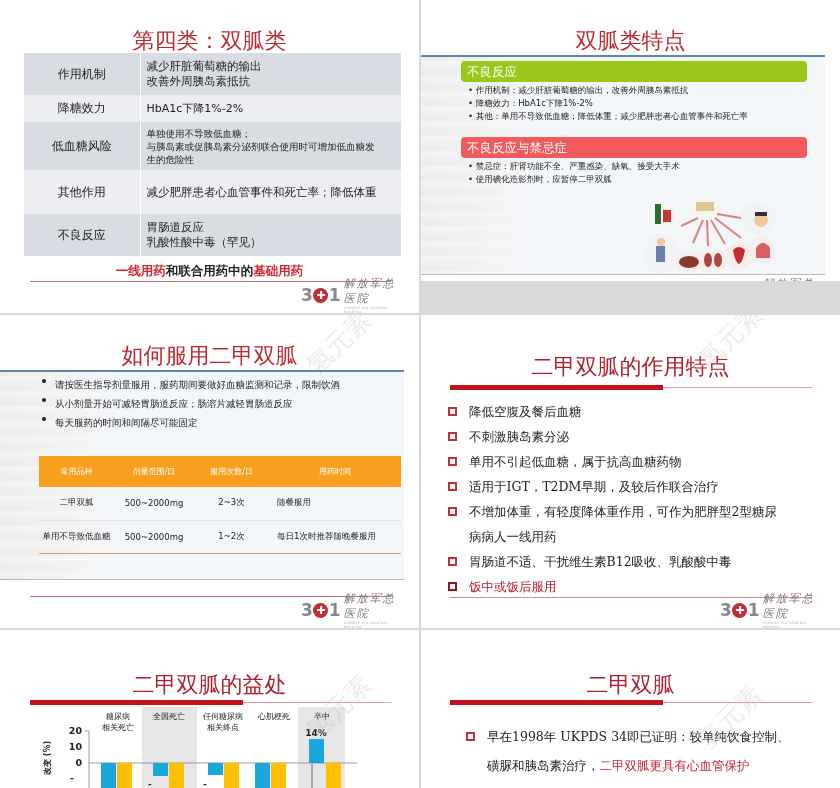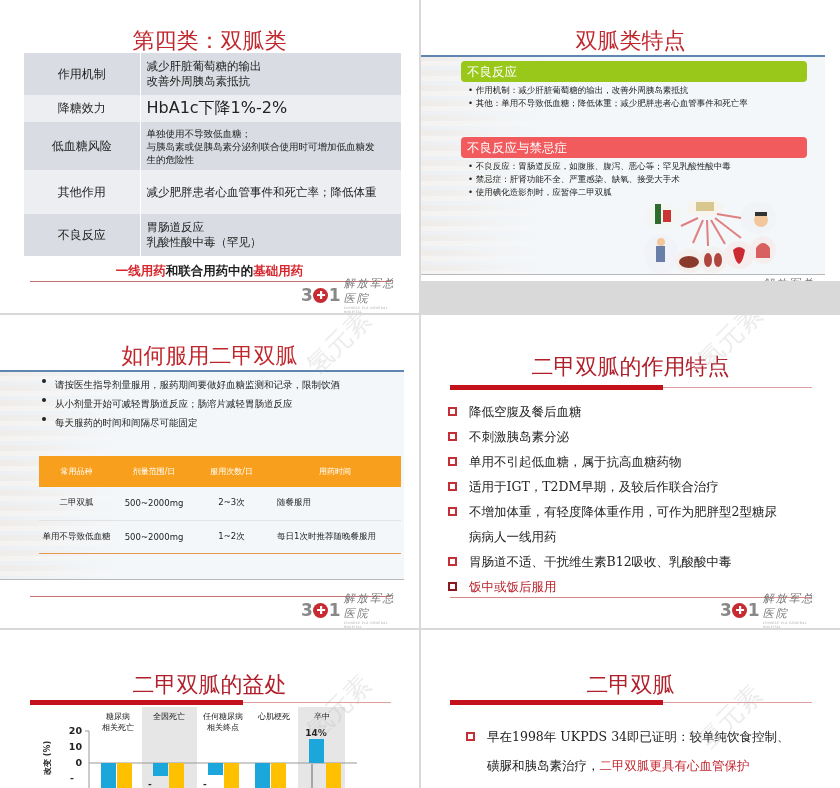--- a/index.html
+++ b/index.html
@@ -83,21 +83,21 @@
     <tbody>
         <tr class="dark" style="height:42px;">
       <td class="k">作用机制</td>
       <td>
         <span class="line">减少肝脏葡萄糖的输出</span>
         <span class="line">改善外周胰岛素抵抗</span>
       </td>
     </tr>
     <tr class="light" style="height:27px;">
       <td class="k">降糖效力</td>
-      <td style="font-size:16px;margin-left:20px;">HbA1c下降1%-2%</td>
+      <td style="font-size:11px;margin-left:20px;">HbA1c下降1%-2%</td>
     </tr>
     <tr class="dark" style="height:48px;">
       <td class="k">低血糖风险</td>
       <td class="small">
         <span class="line" style="line-height:13px;">单独使用不导致低血糖；</span>
         <span class="line" style="line-height:13px;">与胰岛素或促胰岛素分泌剂联合使用时可增加低血糖发</span>
         <span class="line" style="line-height:13px;">生的危险性</span>
       </td>
     </tr>
     <tr class="light" style="height:44px;">
@@ -130,25 +130,25 @@
   </div>
 </div>
 
 <div class="slide s2">
   <div class="title" style="top:26px;">双胍类特点</div>
   <div class="books" style="top:55px; height:220px;"></div>
   <div class="panel-bg" style="left:0; top:55px; width:404px; height:220px;"></div>
   <div class="hdr-bar hdr-green">不良反应</div>
   <div class="bul" style="top:84px;">
     <div>• <span>作用机制：减少肝脏葡萄糖的输出，改善外周胰岛素抵抗</span></div>
+    <div>• <span>降糖效力：HbA1c下降1%-2%</span></div>
     <div>• <span>其他：单用不导致低血糖；降低体重；减少肥胖患者心血管事件和死亡率</span></div>
   </div>
   <div class="hdr-bar hdr-red">不良反应与禁忌症</div>
   <div class="bul" style="top:160px;">
-    <div>• <span>不良反应：胃肠道反应，如腹胀、腹泻、恶心等；罕见乳酸性酸中毒</span></div>
     <div>• <span>禁忌症：肝肾功能不全、严重感染、缺氧、接受大手术</span></div>
     <div>• <span>使用碘化造影剂时，应暂停二甲双胍</span></div>
   </div>
   <svg class="illus" viewBox="0 0 133 80">
     <ellipse cx="20" cy="18" rx="18" ry="14" fill="#f3f6f2"></ellipse>
     <rect x="12" y="6" width="6" height="20" fill="#2f6b2f"></rect>
       <rect x="20" y="12" width="8" height="12" fill="#c33"></rect>
     <ellipse cx="62" cy="10" rx="18" ry="9" fill="#f6f4ec"></ellipse>
       <rect x="53" y="4" width="18" height="9" fill="#d8c890"></rect>
     <ellipse cx="115" cy="20" rx="18" ry="16" fill="#f1f3f6"></ellipse>

